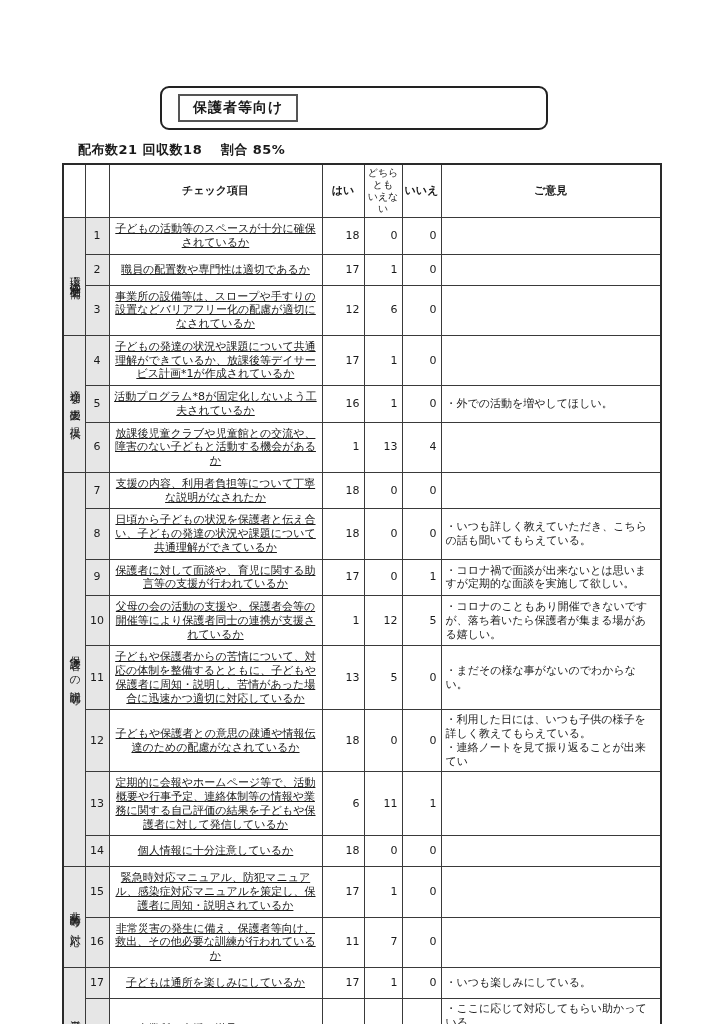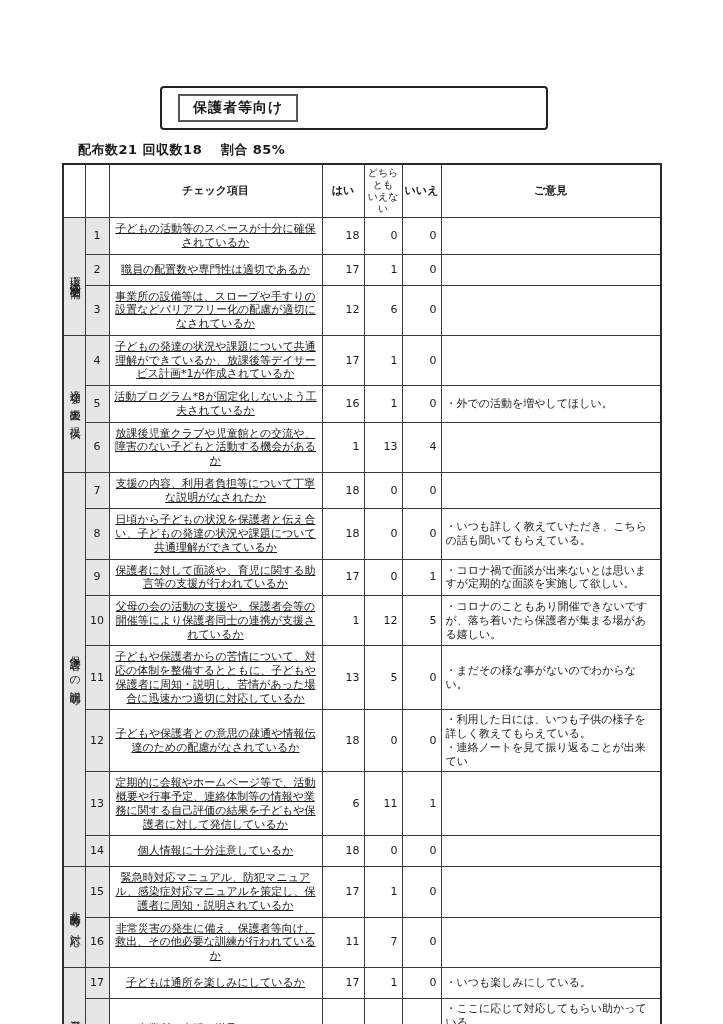--- a/index.html
+++ b/index.html
@@ -8,21 +8,21 @@
     background:#ffffff;
     font-family:"DejaVu Sans","Liberation Sans",sans-serif;
     color:#1a1a1a;
     position:relative;
     overflow:hidden;
   }
   .title-box{
     position:absolute;left:160px;top:86px;
     width:384px;height:40px;
     border:2px solid #222;
-    border-radius:4px;
+    border-radius:9px;
     display:flex;align-items:center;
     background:#fff;
   }
   .tag-box{
     margin-left:16px;
     border:2px solid #555;
     padding:3px 13px;
     font-size:14px;font-weight:bold;
     letter-spacing:1px;
     white-space:nowrap;

